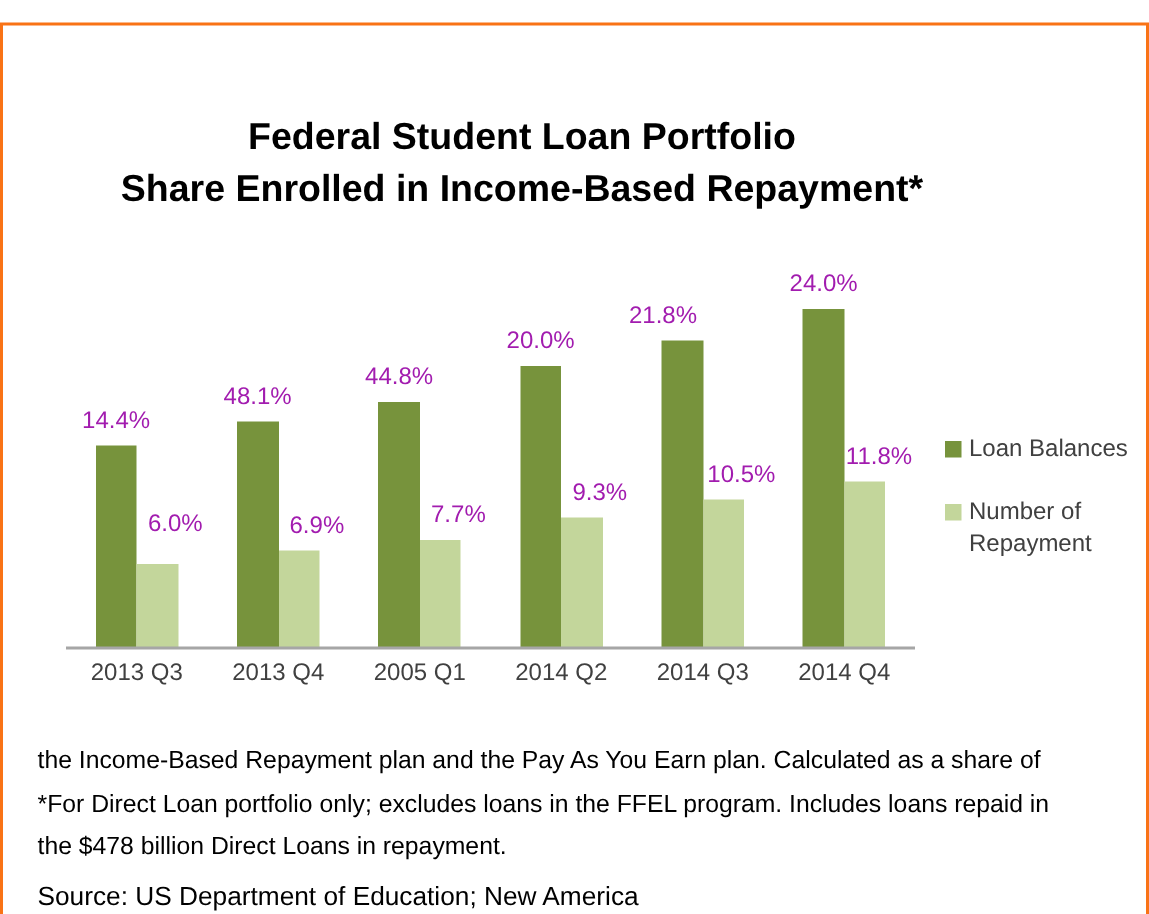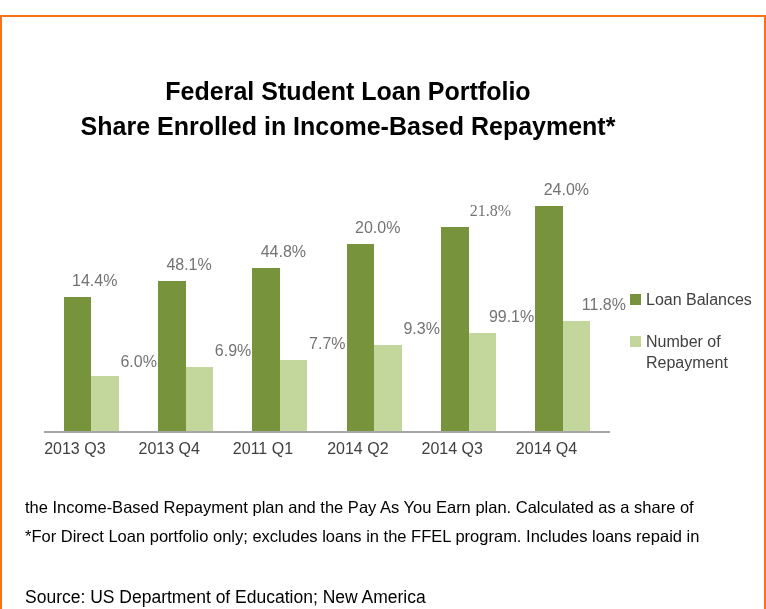--- a/index.html
+++ b/index.html
@@ -23,30 +23,30 @@
     font-size: 25px;
     font-weight: 700;
     line-height: 35px;
     color: #000000;
   }
   .plot-area { position: absolute; left: 0; top: 0; width: 766px; height: 609px; }
   .bar { position: absolute; }
   .value-label {
     position: absolute;
     width: 80px;
-    text-align: right;
+    text-align: center;
     font-size: 16px;
-    color: #737373;
+    color: #a21caf;
     white-space: nowrap;
   }
   .tick-label {
     position: absolute;
     top: 423px;
     width: 94px;
-    text-align: left;
+    text-align: center;
     font-size: 16px;
     color: #404040;
     white-space: nowrap;
   }
   .axis-line {
     position: absolute;
     left: 42px;
     top: 414px;
     width: 566px;
     height: 2px;
@@ -93,41 +93,41 @@
 <div class="screen">
   <div class="chart-title">
     <div>Federal Student Loan Portfolio</div>
     <div>Share Enrolled in Income-Based Repayment*</div>
   </div>
 
   <div class="plot-area">
       <div class="bar" style="left: 61.6667px; top: 280px; width: 27.5px; height: 135px; background: rgb(119, 147, 60);"></div>
       <div class="value-label" style="left: 35.4167px; top: 255px;">14.4%</div>
       <div class="bar" style="left: 89.1667px; top: 359px; width: 27.5px; height: 56px; background: rgb(195, 214, 155);"></div>
-      <div class="value-label" style="left: 74.9167px; top: 336px;">6.0%</div>
+      <div class="value-label" style="left: 74.9167px; top: 324px;">6.0%</div>
       <div class="tick-label" style="left: 42.1667px;">2013 Q3</div>
       <div class="bar" style="left: 156px; top: 264px; width: 27.5px; height: 151px; background: rgb(119, 147, 60);"></div>
       <div class="value-label" style="left: 129.75px; top: 239px;">48.1%</div>
       <div class="bar" style="left: 183.5px; top: 350px; width: 27.5px; height: 65px; background: rgb(195, 214, 155);"></div>
       <div class="value-label" style="left: 169.25px; top: 325px;">6.9%</div>
       <div class="tick-label" style="left: 136.5px;">2013 Q4</div>
       <div class="bar" style="left: 250.333px; top: 251px; width: 27.5px; height: 164px; background: rgb(119, 147, 60);"></div>
       <div class="value-label" style="left: 224.083px; top: 226px;">44.8%</div>
       <div class="bar" style="left: 277.833px; top: 343px; width: 27.5px; height: 72px; background: rgb(195, 214, 155);"></div>
       <div class="value-label" style="left: 263.583px; top: 318px;">7.7%</div>
-      <div class="tick-label" style="left: 230.833px;">2011 Q1</div>
+      <div class="tick-label" style="left: 230.833px;">2005 Q1</div>
       <div class="bar" style="left: 344.667px; top: 227px; width: 27.5px; height: 188px; background: rgb(119, 147, 60);"></div>
       <div class="value-label" style="left: 318.417px; top: 202px;">20.0%</div>
       <div class="bar" style="left: 372.167px; top: 328px; width: 27.5px; height: 87px; background: rgb(195, 214, 155);"></div>
       <div class="value-label" style="left: 357.917px; top: 303px;">9.3%</div>
       <div class="tick-label" style="left: 325.167px;">2014 Q2</div>
       <div class="bar" style="left: 439px; top: 210px; width: 27.5px; height: 205px; background: rgb(119, 147, 60);"></div>
-      <div class="value-label" style="left: 429px; top: 185px; font-family: Liberation Serif, serif;">21.8%</div>
+      <div class="value-label" style="left: 400px; top: 185px;">21.8%</div>
       <div class="bar" style="left: 466.5px; top: 316px; width: 27.5px; height: 99px; background: rgb(195, 214, 155);"></div>
-      <div class="value-label" style="left: 452.25px; top: 291px;">99.1%</div>
+      <div class="value-label" style="left: 452.25px; top: 291px;">10.5%</div>
       <div class="tick-label" style="left: 419.5px;">2014 Q3</div>
       <div class="bar" style="left: 533.333px; top: 189px; width: 27.5px; height: 226px; background: rgb(119, 147, 60);"></div>
       <div class="value-label" style="left: 507.083px; top: 164px;">24.0%</div>
       <div class="bar" style="left: 560.833px; top: 304px; width: 27.5px; height: 111px; background: rgb(195, 214, 155);"></div>
       <div class="value-label" style="left: 544px; top: 279px;">11.8%</div>
       <div class="tick-label" style="left: 513.833px;">2014 Q4</div>
     </div>
 
   <div class="axis-line"></div>
 
@@ -143,16 +143,17 @@
         <div>
           <div>Number of</div>
           <div>Repayment</div>
         </div>
       </div>
     </div>
 
   <div class="footnote">
       <div>the Income-Based Repayment plan and the Pay As You Earn plan. Calculated as a share of</div>
       <div>*For Direct Loan portfolio only; excludes loans in the FFEL program. Includes loans repaid in</div>
+      <div>the $478 billion Direct Loans in repayment.</div>
     </div>
 
   <div class="source">Source: US Department of Education; New America</div>
 </div>
 
 </body></html>

